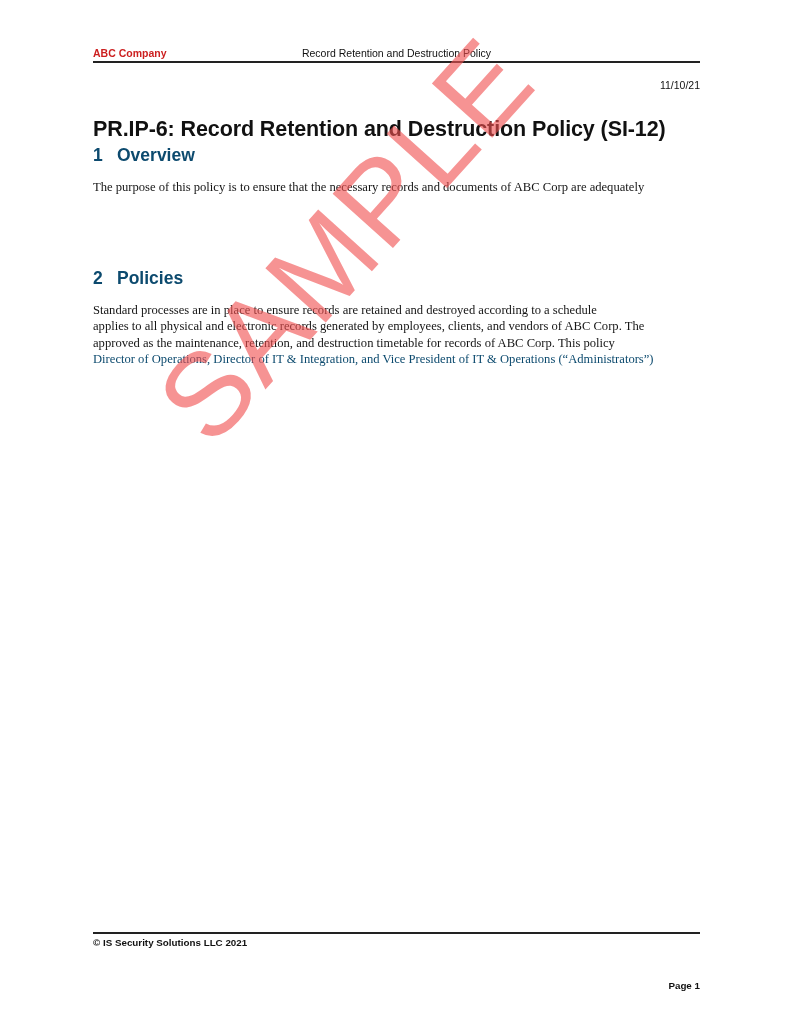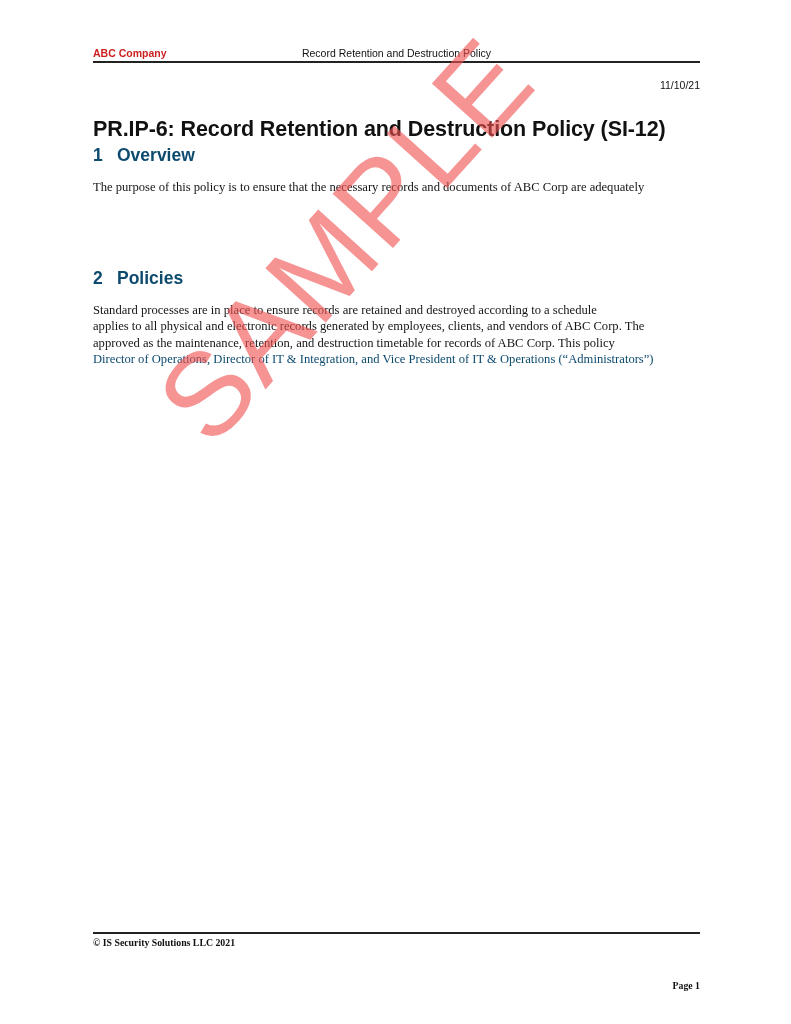--- a/index.html
+++ b/index.html
@@ -15,21 +15,21 @@
       font-weight:bold; font-size:21.5px; color:#111; white-space:nowrap; letter-spacing:-0.1px;margin-top:24px; }
     .h1 { position:absolute; left:93px; font-family:"Liberation Sans", sans-serif;
       font-size:17.5px; font-weight:bold; color:#0c4a6e; white-space:nowrap; }
     .h1 .num { display:inline-block; width:24px; }
     .para { position:absolute; left:93px; width:610px; font-family:"Liberation Serif", serif;
       font-size:12.6px; line-height:16.3px; color:#151515; }
     .para .line { display:block; white-space:nowrap; }
     .red { color:#0c4a6e; }
     .footer-rule { position:absolute; left:93px; top:932px; width:607px; height:1.5px; background:#222; }
     .footer { position:absolute; left:93px; top:937px; width:607px; height:14px;
-      font-family:Liberation Serif, serif; font-size:9.8px; color:#111; font-weight:bold; }
+      font-family:Liberation Sans, sans-serif; font-size:9.8px; color:#111; font-weight:bold; }
     .footer .copy { position:absolute; left:0; top:0; }
     .footer .pageno { position:absolute; right:0; top:0;margin-top:43px; }
     .watermark { position:absolute; left:345px; top:240px; transform:translate(-50%,-50%) rotate(-48deg);
       font-family:"Liberation Sans", sans-serif; font-size:118px; font-weight:normal;
       color:rgba(240,80,80,0.62); letter-spacing:2px; white-space:nowrap; pointer-events:none; }
   </style>
 </head>
 <body>
 
 <div class="page">

